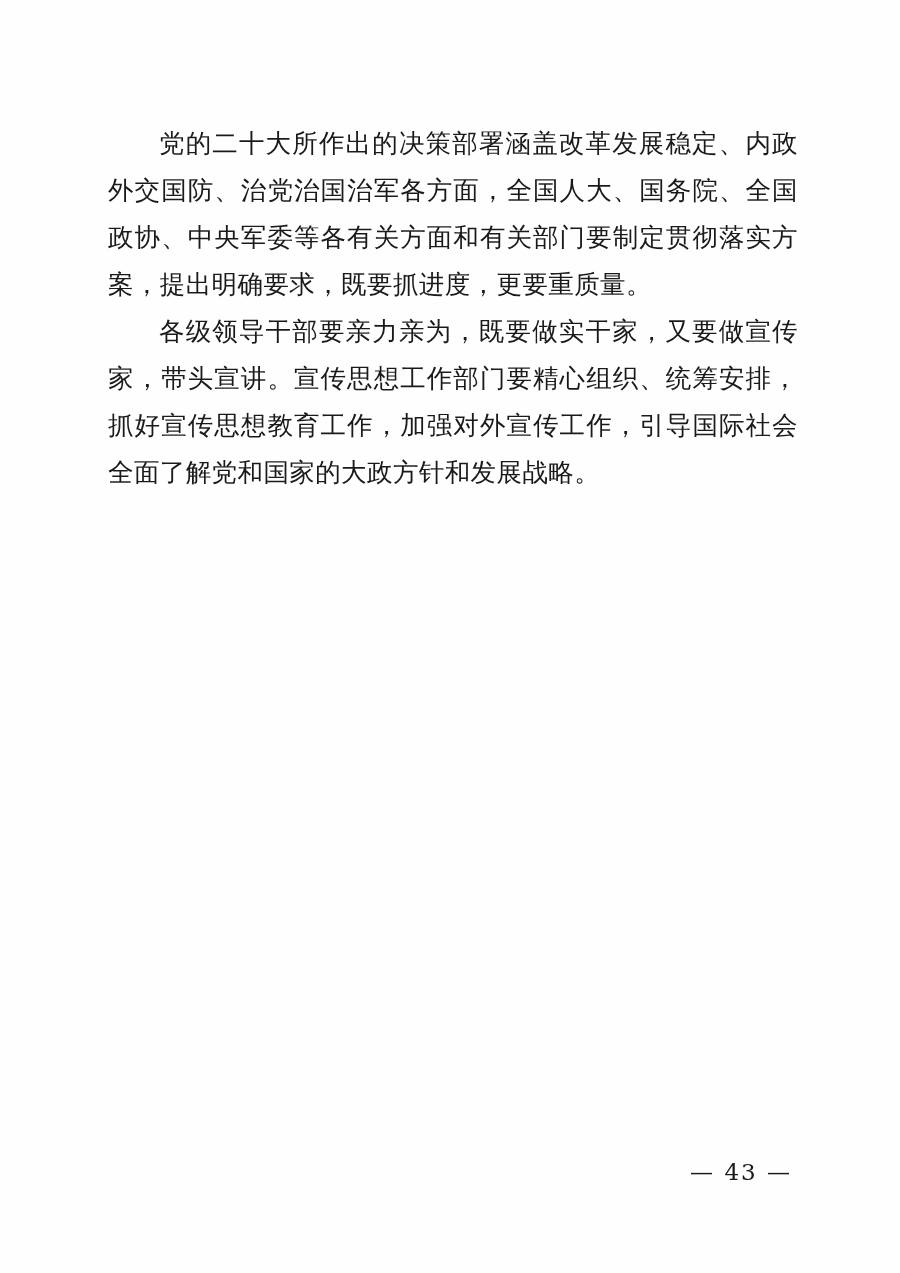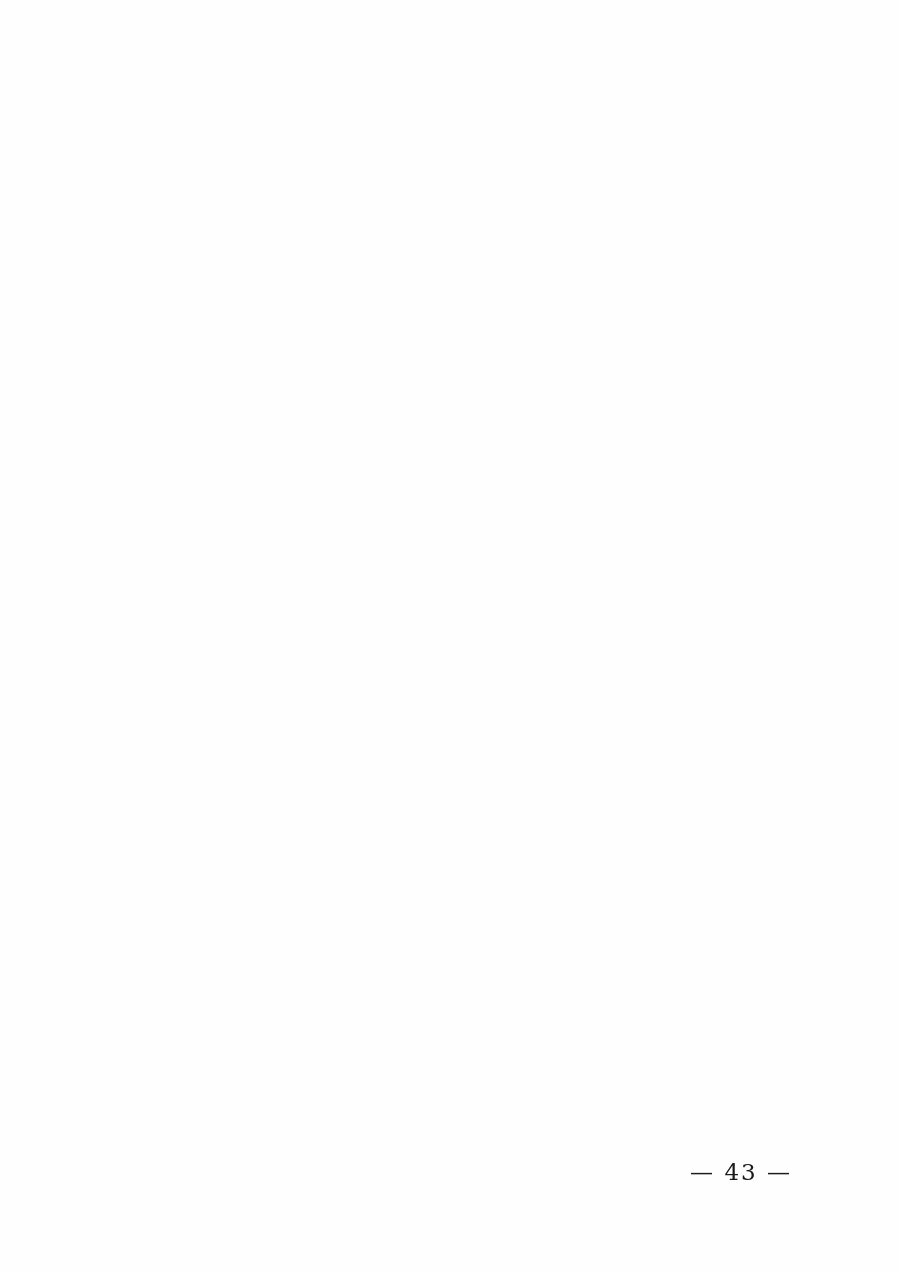--- a/index.html
+++ b/index.html
@@ -48,15 +48,17 @@
     letter-spacing: 2px;
     color: #1a1a1a;
     font-family: "DejaVu Serif", "Liberation Serif", serif;
   }
 </style>
 </head>
 <body>
 
 <div class="page">
   <div class="content">
+    <p class="para">党的二十大所作出的决策部署涵盖改革发展稳定、内政外交国防、治党治国治军各方面，全国人大、国务院、全国政协、中央军委等各有关方面和有关部门要制定贯彻落实方案，提出明确要求，既要抓进度，更要重质量。</p>
+    <p class="para">各级领导干部要亲力亲为，既要做实干家，又要做宣传家，带头宣讲。宣传思想工作部门要精心组织、统筹安排，抓好宣传思想教育工作，加强对外宣传工作，引导国际社会全面了解党和国家的大政方针和发展战略。</p>
   </div>
   <div class="footer">— 43 —</div>
 </div>
 
 </body></html>

